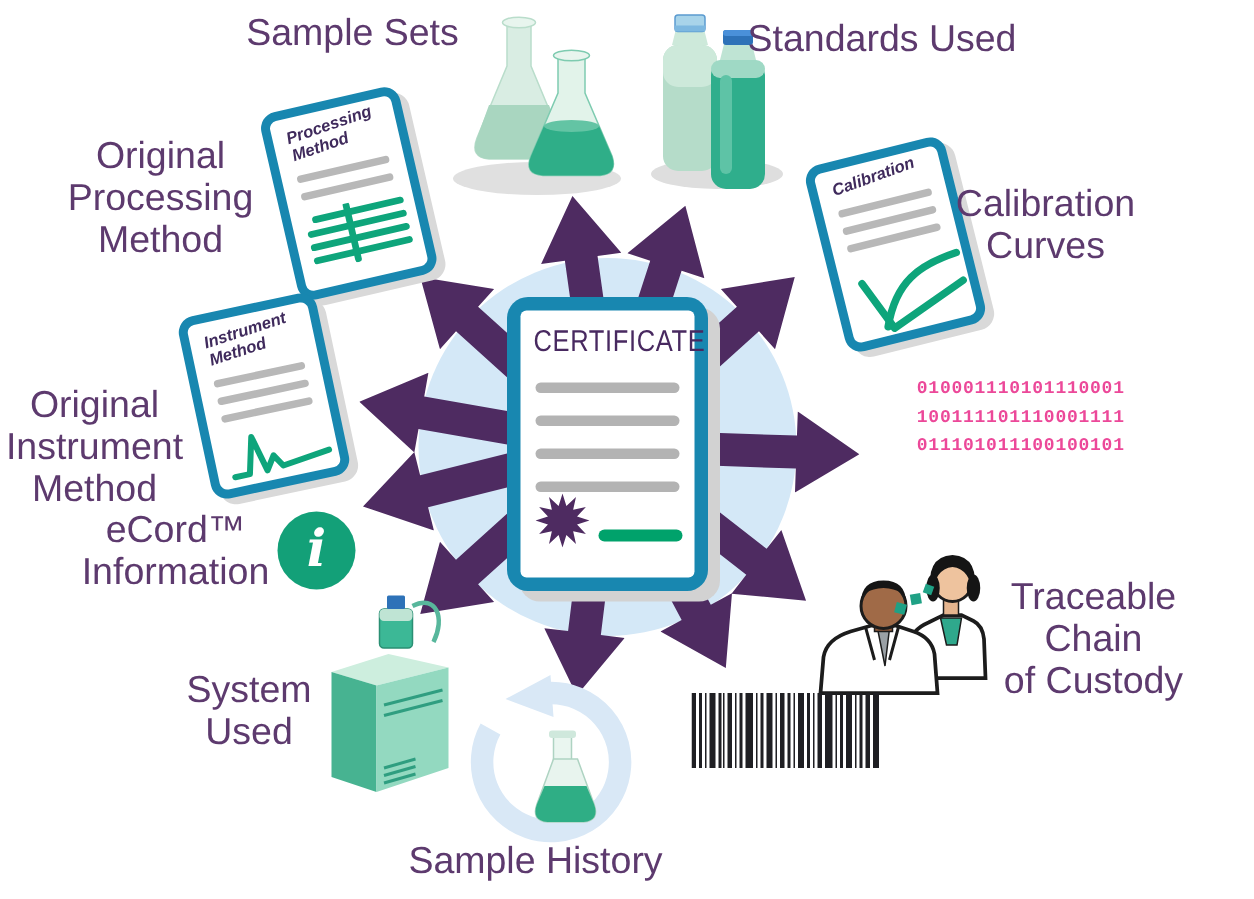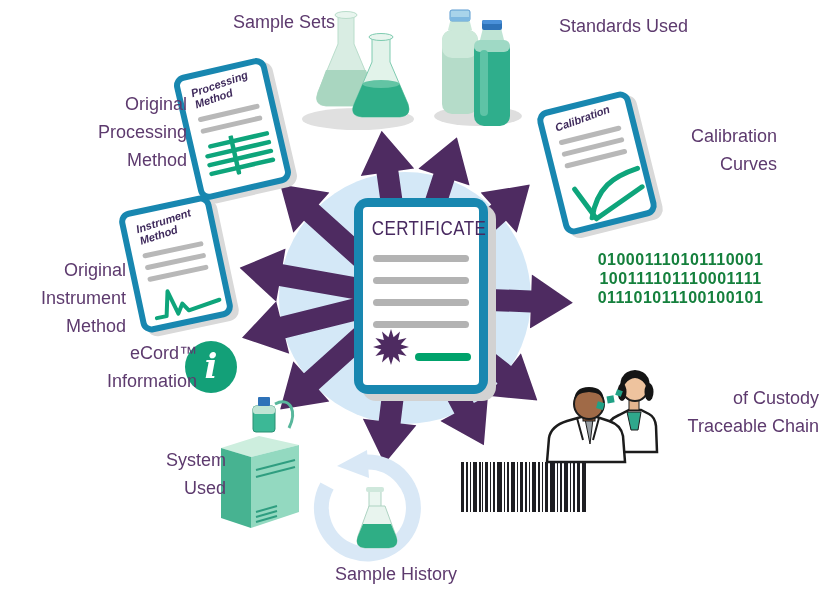--- a/index.html
+++ b/index.html
@@ -5,41 +5,41 @@
   html,body{margin:0;padding:0;background:#fff;}
   .canvas{position:relative;width:836px;height:599px;background:#ffffff;overflow:hidden;
           font-family:"Liberation Sans",sans-serif;}
   
   .hub-circle{position:absolute;left:279px;top:172px;width:252px;height:252px;border-radius:50%;
               background:#d4e8f7;z-index:1;}
   .arrow{position:absolute;left:378px;top:129px;width:54px;height:132px;
          transform-origin:27px 168px;z-index:2;}
   
   .certificate{position:absolute;left:338px;top:198px;width:134px;height:196px;background:#1887b0;
-               border-radius:14px;z-index:3;box-shadow:8px 7px 0 #d2d2d2;margin-left:16px;}
+               border-radius:14px;z-index:3;box-shadow:8px 7px 0 #d2d2d2;}
   .cert-paper{position:absolute;left:9px;top:9px;right:9px;bottom:9px;background:#fff;border-radius:4px;}
   .cert-title{margin-top:10px;text-align:center;color:#482960;font-size:20px;font-weight:400;
               letter-spacing:.5px;transform:scaleX(.85);}
   .cert-bar{position:absolute;left:10px;width:96px;height:7px;border-radius:3.5px;background:#b3b3b3;}
   .cert-greenline{position:absolute;left:52px;top:146px;width:56px;height:8px;border-radius:4px;background:#00a26b;}
   
   .doc{position:absolute;background:#1887b0;border-radius:11px;padding:6px;z-index:4;
        box-shadow:5px 5px 0 #d9d9d9;box-sizing:border-box;}
   .doc-inner{background:#fff;border-radius:5px;width:100%;height:100%;box-sizing:border-box;
              padding:6px 8px;overflow:hidden;}
   .doc-title{color:#3f2a5c;font-style:italic;font-weight:bold;font-size:11px;line-height:12px;
              transform:rotate(-6deg);transform-origin:left center;margin:2px 0 4px 2px;}
   .doc-title span{display:block;}
   .doc-bar{height:5px;background:#b8b8b8;border-radius:2.5px;margin:7px 2px 0 2px;}
   .doc-art{display:block;margin:8px auto 0;}
   
-  .label{position:absolute;text-align:right;color:#5d3a6e;font-size:18px;line-height:28px;z-index:5;}
+  .label{position:absolute;text-align:center;color:#5d3a6e;font-size:25px;line-height:28px;z-index:5;}
   .label span{display:block;}
-  .binary{position:absolute;left:588px;top:250px;width:185px;text-align:center;color:#15803d;
-          font-family:Liberation Sans, sans-serif;font-weight:bold;font-size:16px;line-height:19px;
+  .binary{position:absolute;left:588px;top:250px;width:185px;text-align:center;color:#ec4899;
+          font-family:Liberation Mono, monospace;font-weight:bold;font-size:12px;line-height:19px;
           letter-spacing:.5px;z-index:5;}
   .binary span{display:block;}
   
   .icon{position:absolute;z-index:4;}
   .ecord-circle{position:absolute;left:185px;top:341px;width:52px;height:52px;border-radius:50%;
                 background:#13a078;z-index:4;color:#fff;text-align:center;
                 font-family:"DejaVu Serif",serif;font-style:italic;font-weight:bold;
                 font-size:34px;line-height:50px;}
 </style>
 </head>
@@ -283,22 +283,22 @@
   <div class="binary">
     <span>010001110101110001</span>
     <span>100111101110001111</span>
     <span>011101011100100101</span>
   </div>
   <div class="label" style="left:37px;top:339px;width:160px">
     <span>eCord™</span>
     <span>Information</span>
   </div>
   <div class="label" style="left:639px;top:384px;width:180px">
+    <span>Traceable Chain</span>
     <span>of Custody</span>
-    <span>Traceable Chain</span>
   </div>
   <div class="label" style="left:106px;top:446px;width:120px">
     <span>System</span>
     <span>Used</span>
   </div>
   <div class="label" style="left:257px;top:560px;width:200px">
     <span>Sample History</span>
   </div>
 
 </div>

